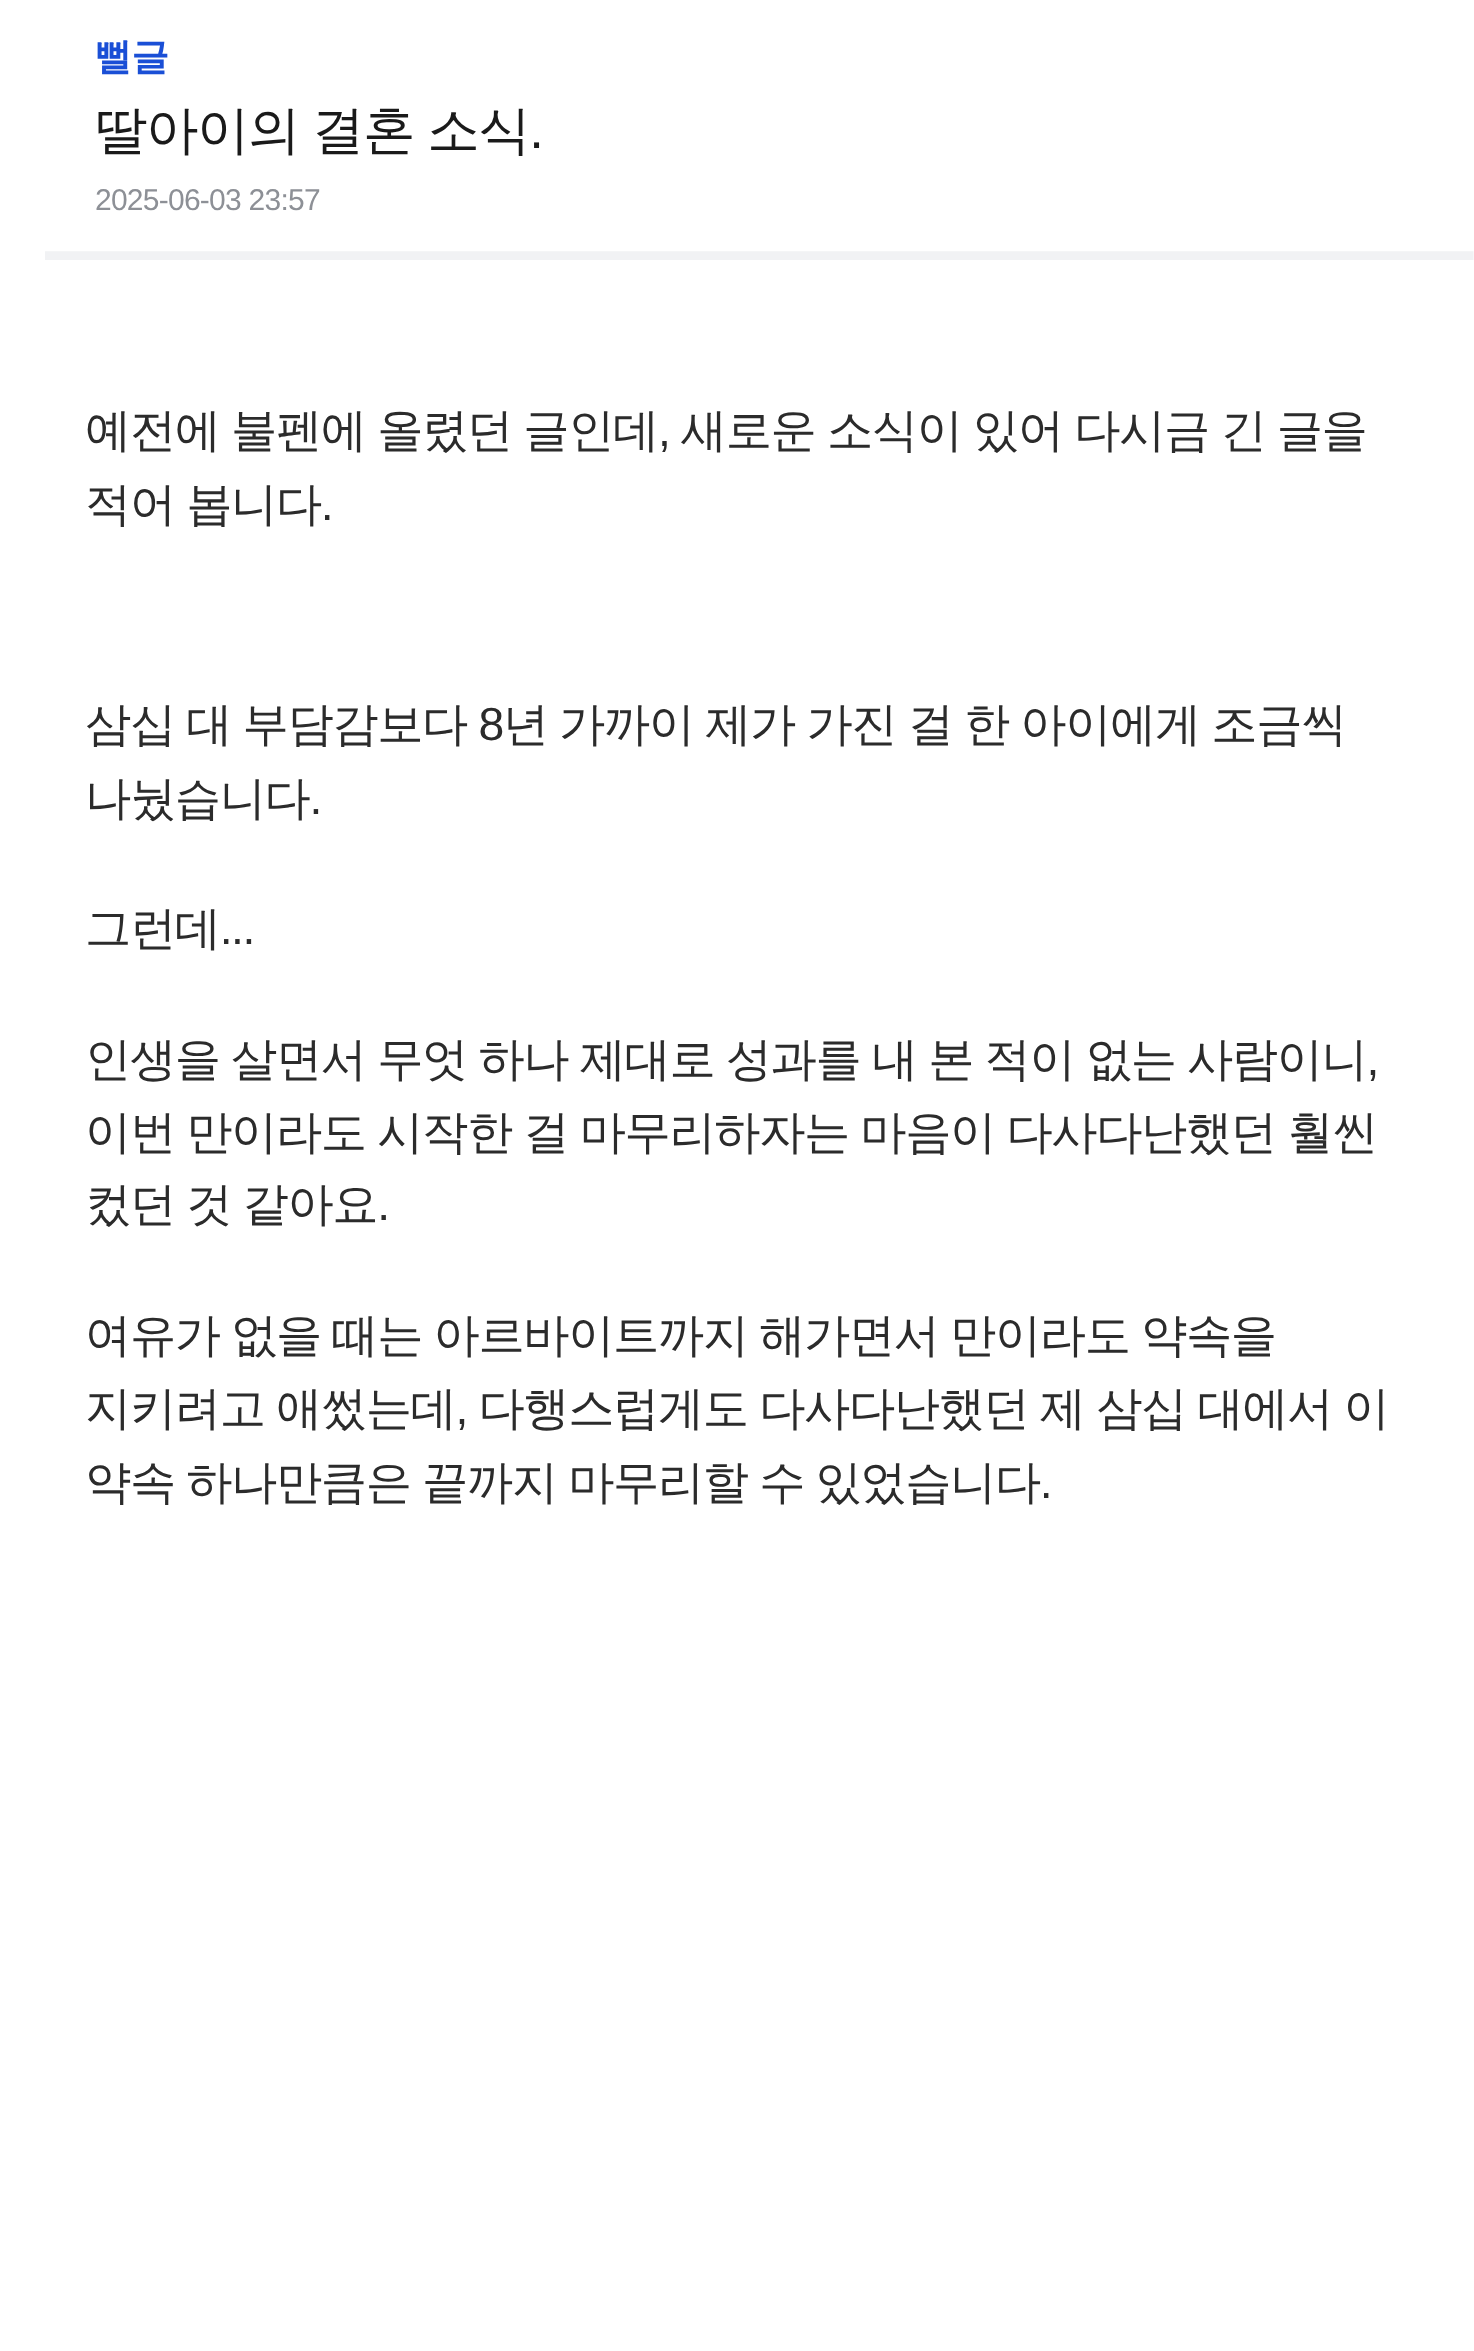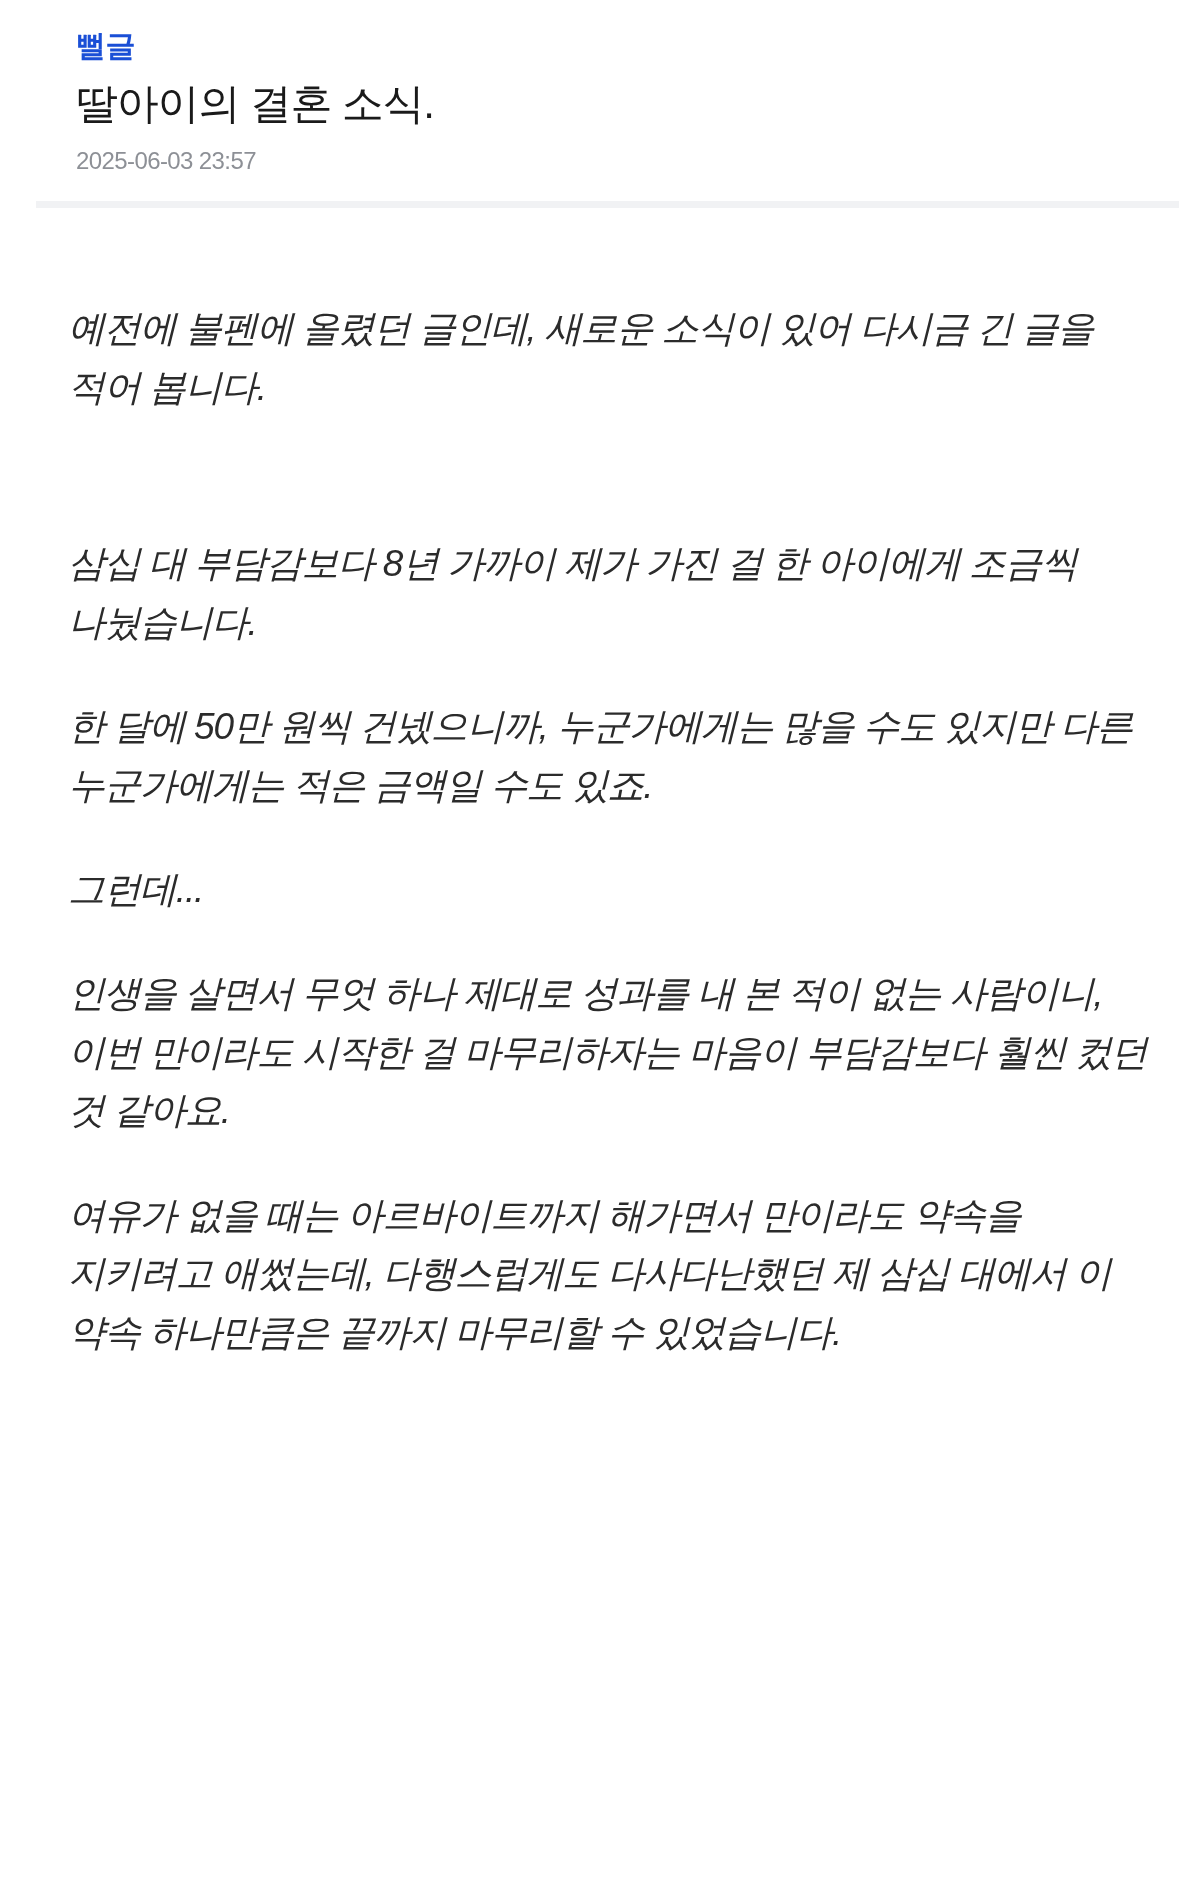--- a/index.html
+++ b/index.html
@@ -68,24 +68,23 @@
   .post-body {
     padding: 92px 32px 60px 32px;
     box-sizing: border-box;
   }
 
   .para {
     color: #2b2b2b;
     font-size: 37px;
     line-height: 1.58;
     letter-spacing: -1.1px;
-    margin: 0 0 16px 0;
+    margin: 16px 0 16px 0;
     word-break: keep-all;
     white-space: pre-wrap;
-    font-style: italic;
   }
 
   .para.gap-large {
     margin-bottom: 118px;
   }
 
   .para.gap-med {
     margin-bottom: 46px;
   }
 </style>
@@ -98,19 +97,18 @@
     <div class="category-tag">뻘글</div>
     <h1 class="post-title">딸아이의 결혼 소식.</h1>
     <div class="post-date">2025-06-03 23:57</div>
   </div>
 
   <div class="divider"></div>
 
   <div class="post-body">
     <p class="para gap-large">예전에 불펜에 올렸던 글인데, 새로운 소식이 있어 다시금 긴 글을 적어 봅니다.</p>
     <p class="para gap-med">삼십 대 부담감보다 8년 가까이 제가 가진 걸 한 아이에게 조금씩 나눴습니다.</p>
-    <p class="para gap-med">한 달에 50만 원씩 건넸으니까, 누군가에게는 많을 수도 있지만 다른 누군가에게는 적은 금액일 수도 있죠.</p>
     <p class="para gap-med">그런데...</p>
-    <p class="para gap-med">인생을 살면서 무엇 하나 제대로 성과를 내 본 적이 없는 사람이니, 이번 만이라도 시작한 걸 마무리하자는 마음이 부담감보다 훨씬 컸던 것 같아요.</p>
+    <p class="para gap-med">인생을 살면서 무엇 하나 제대로 성과를 내 본 적이 없는 사람이니, 이번 만이라도 시작한 걸 마무리하자는 마음이 다사다난했던 훨씬 컸던 것 같아요.</p>
     <p class="para">여유가 없을 때는 아르바이트까지 해가면서 만이라도 약속을 지키려고 애썼는데, 다행스럽게도 다사다난했던 제 삼십 대에서 이 약속 하나만큼은 끝까지 마무리할 수 있었습니다.</p>
   </div>
 
 </div>
 
 </body></html>

